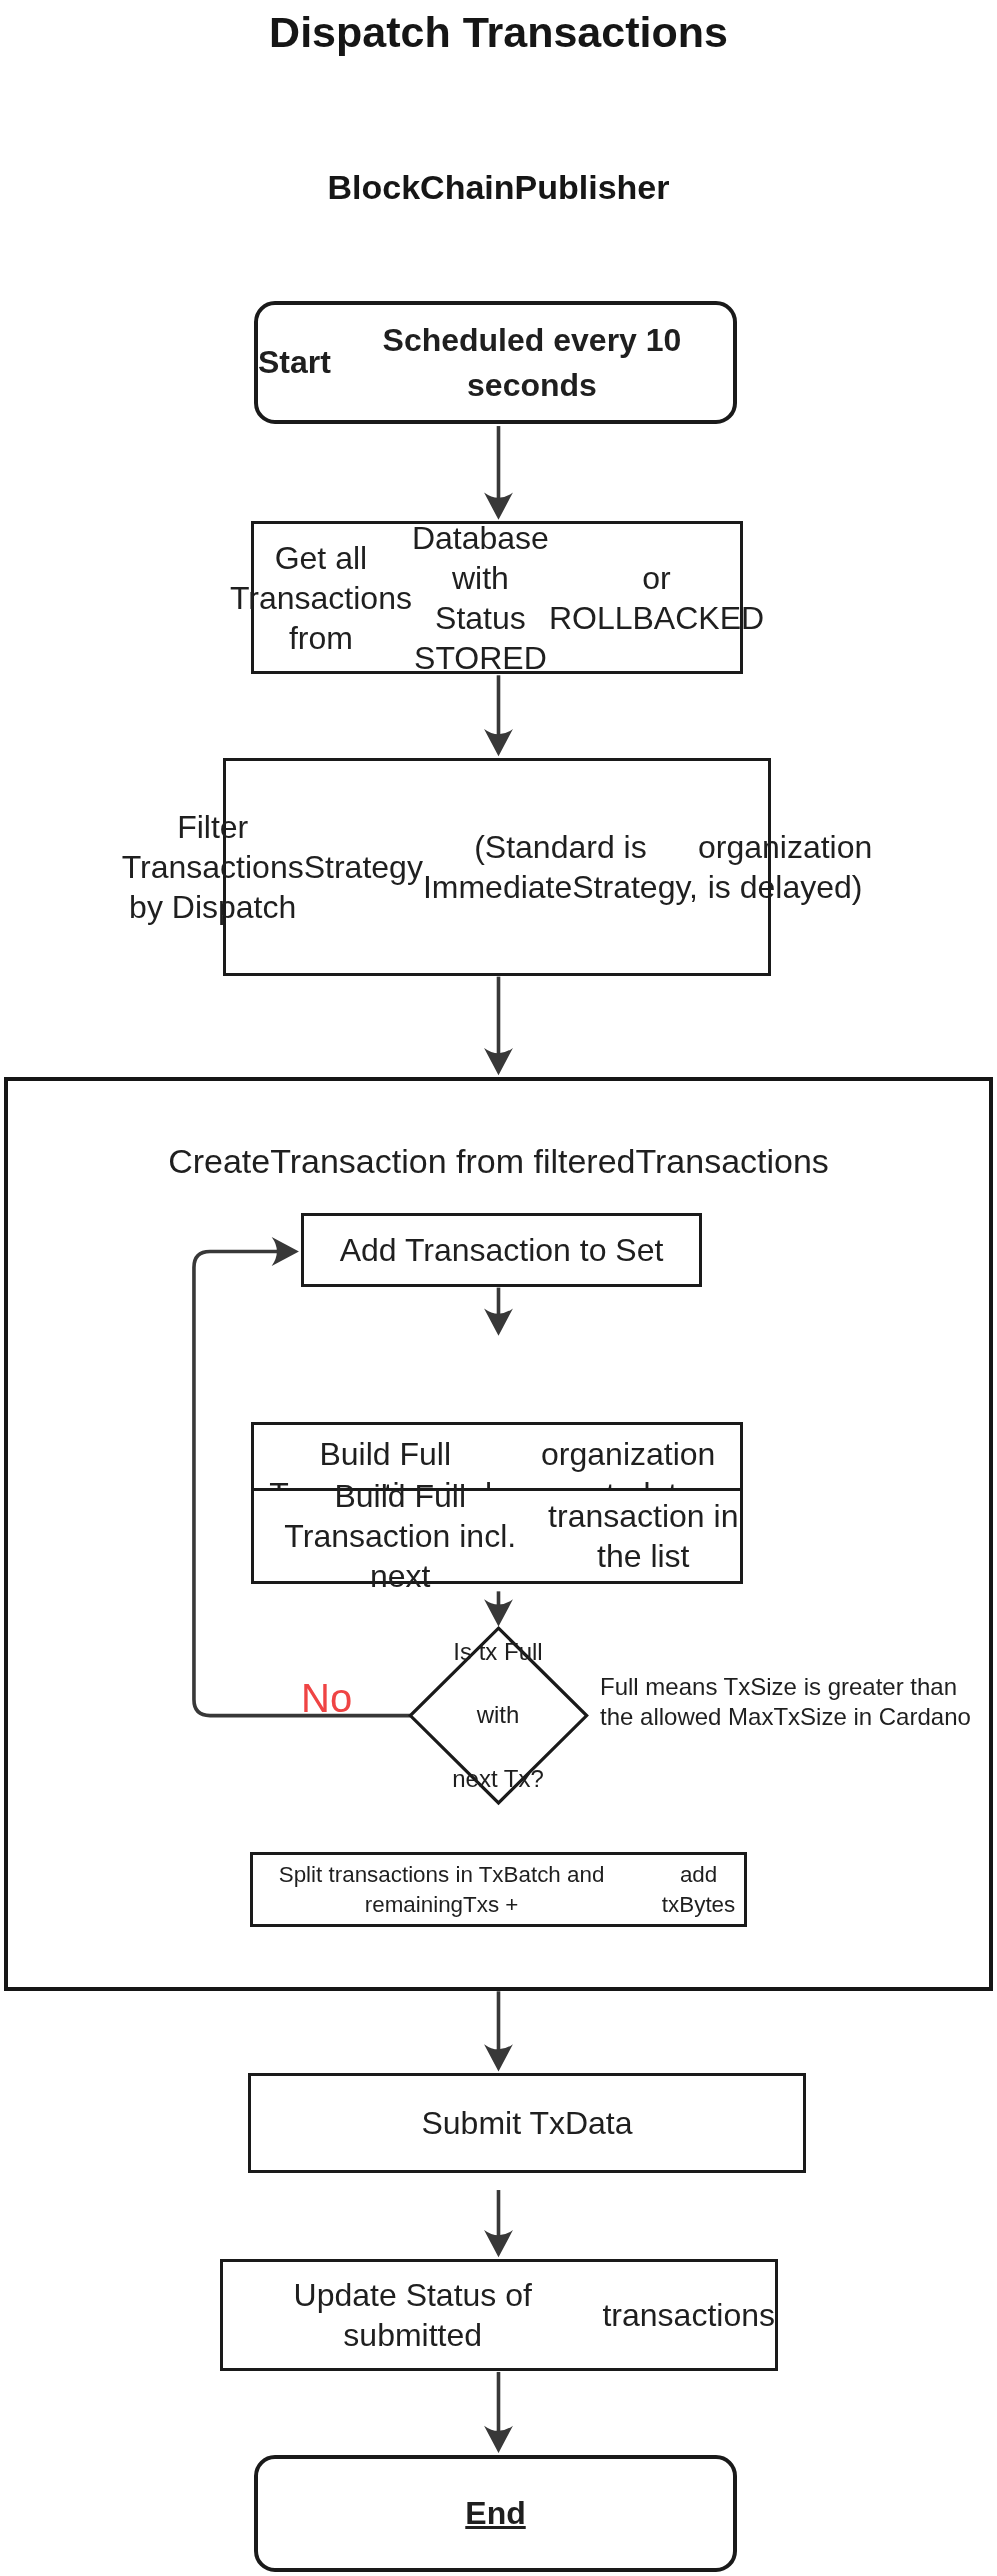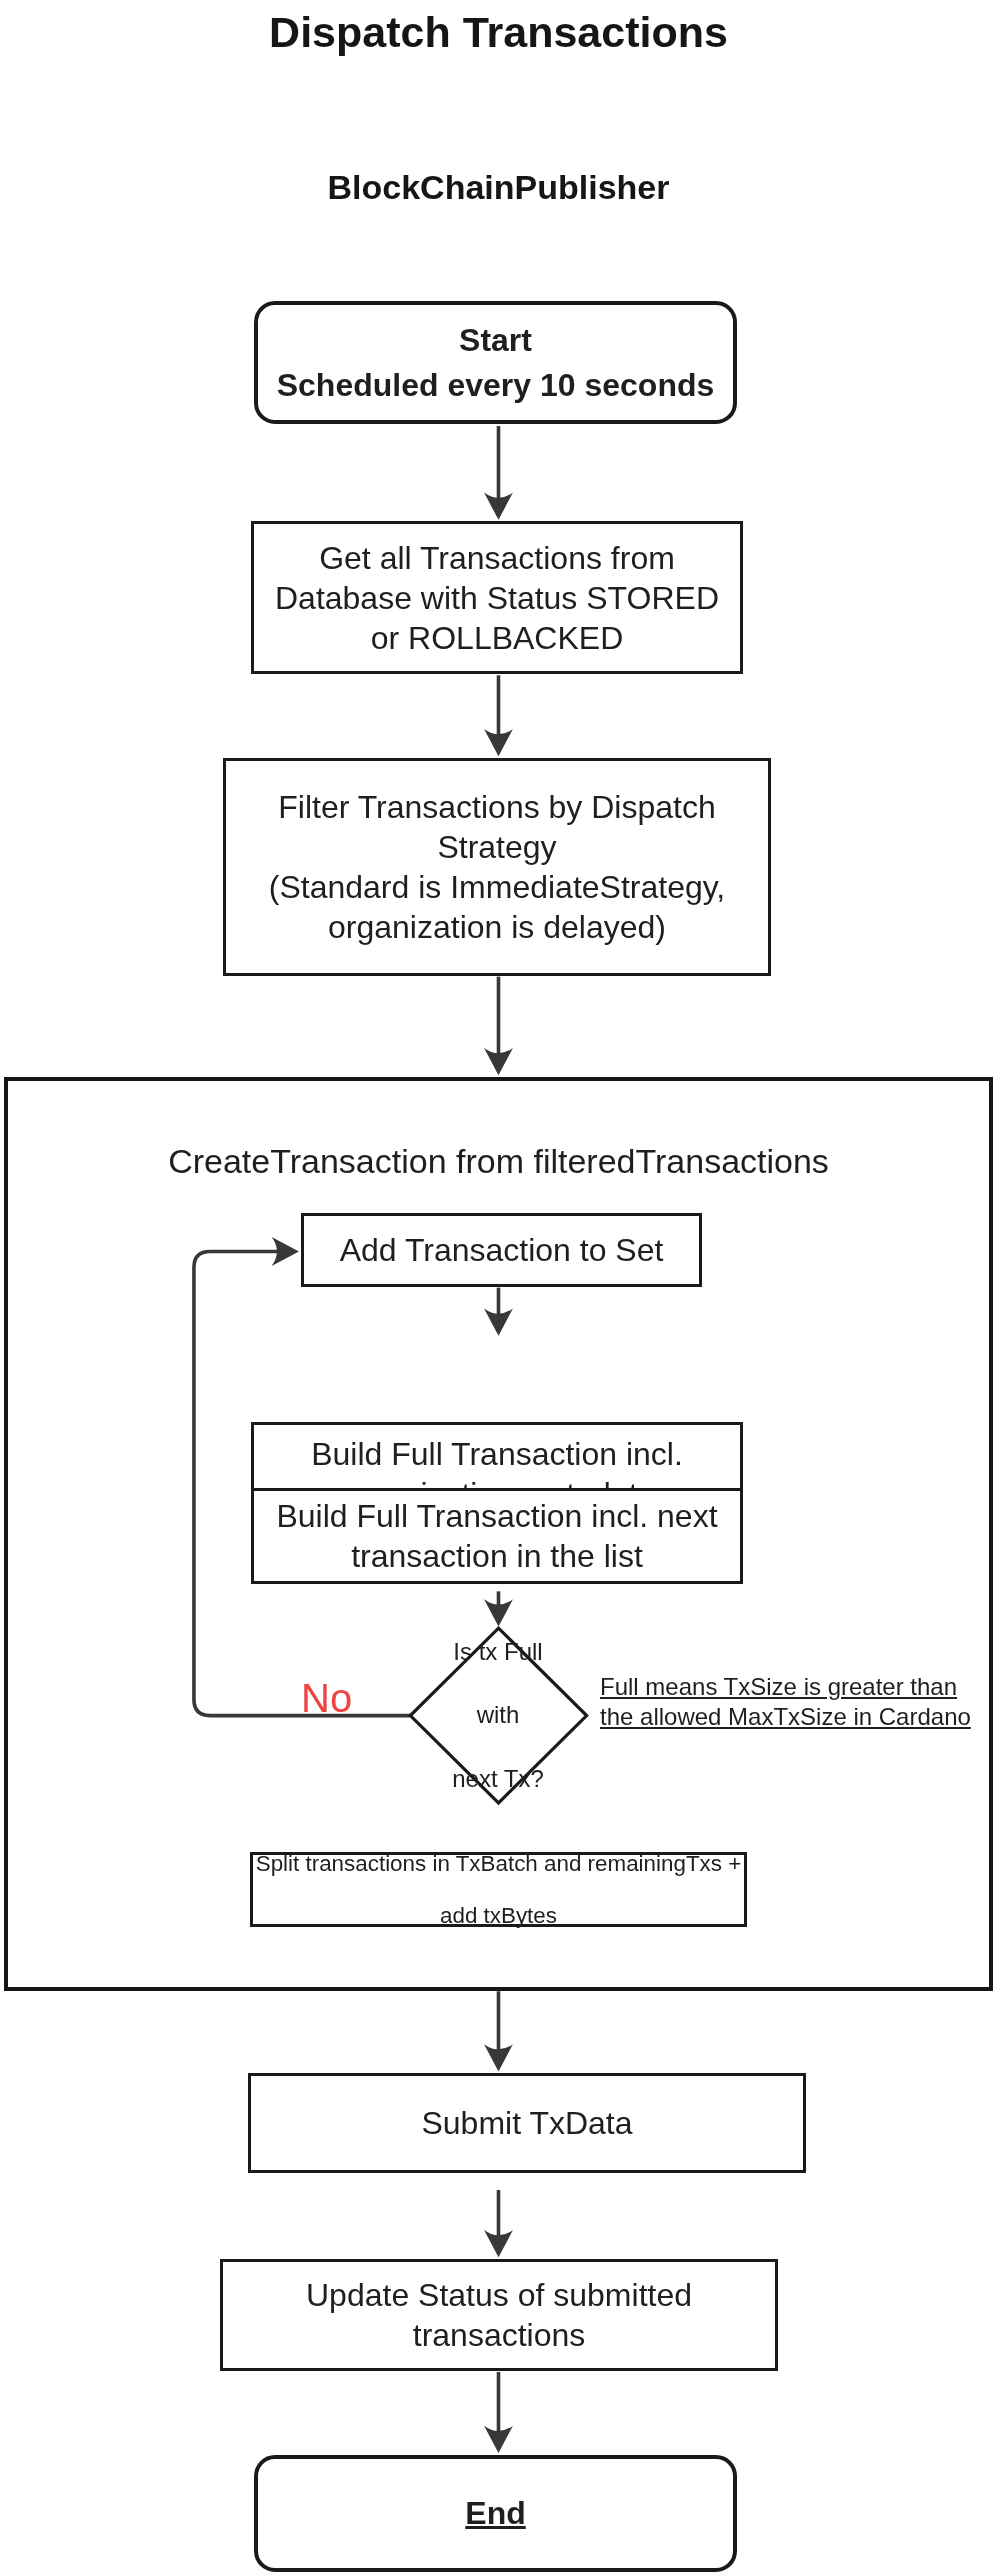--- a/index.html
+++ b/index.html
@@ -27,21 +27,21 @@
     font-size: 34px;
     font-weight: 700;
     color: #161616;
   }
   .node {
     position: absolute;
     box-sizing: border-box;
     background: #ffffff;
     border: 3.2px solid #1a1a1a;
     display: flex;
-    flex-direction: column;
+    flex-direction: row;
     align-items: center;
     justify-content: center;
     text-align: center;
     font-size: 32px;
     line-height: 1.25;
     color: #1f1f1f;
   }
   .terminator {
     border-width: 4px;
     border-radius: 21px;
@@ -78,21 +78,20 @@
     color: #ef4444;
     margin-left: 28px;
   }
   .annotation {
     position: absolute;
     font-size: 24px;
     line-height: 1.25;
     color: #1f1f1f;
     text-align: left;
     white-space: nowrap;
-    text-decoration: underline;
   }
   .small-text { font-size: 22.4px; line-height: 1.3; }
   svg.overlay {
     position: absolute;
     left: 0; top: 0;
     width: 997px;
     height: 2576px;
     pointer-events: none;
   }
 </style>

